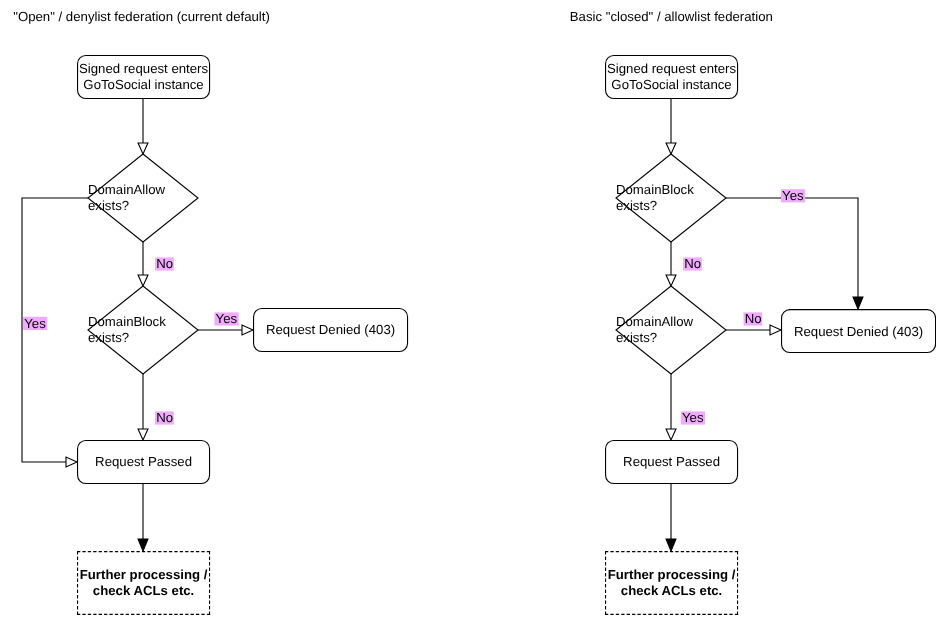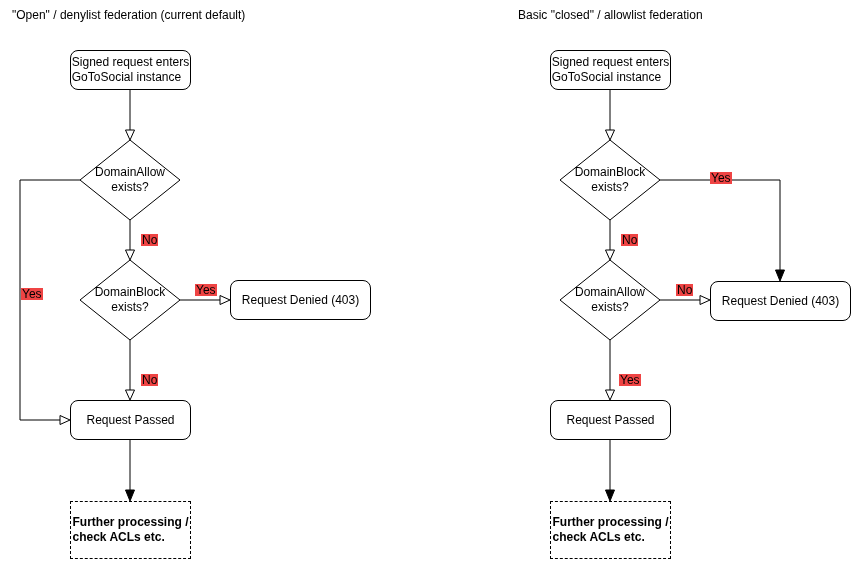--- a/index.html
+++ b/index.html
@@ -32,43 +32,43 @@
   }
   .node {
     position: absolute;
     box-sizing: border-box;
     border: 1px solid #000000;
     border-radius: 8px;
     background: #ffffff;
     display: flex;
     align-items: center;
     justify-content: center;
+    text-align: center;
     font-size: 12px;
     line-height: 15px;
     white-space: pre-line;
   }
   .node.dashed {
     border-radius: 0;
     border: 1px dashed #000000;
     font-weight: bold;
   }
   .diamond-label {
     position: absolute;
     width: 100px;
-    text-align: center;
     font-size: 12px;
     line-height: 15px;
     white-space: pre-line;
     pointer-events: none;
   }
   .edge-label {
     position: absolute;
     font-size: 12px;
     line-height: 12px;
-    background: #ef4444;
+    background: #f0abfc;
     padding: 0 1px;
     white-space: nowrap;
   }
   svg line, svg polyline {
     stroke: #000000;
     stroke-width: 1;
     fill: none;
   }
   svg polygon.diamond {
     fill: #ffffff;

